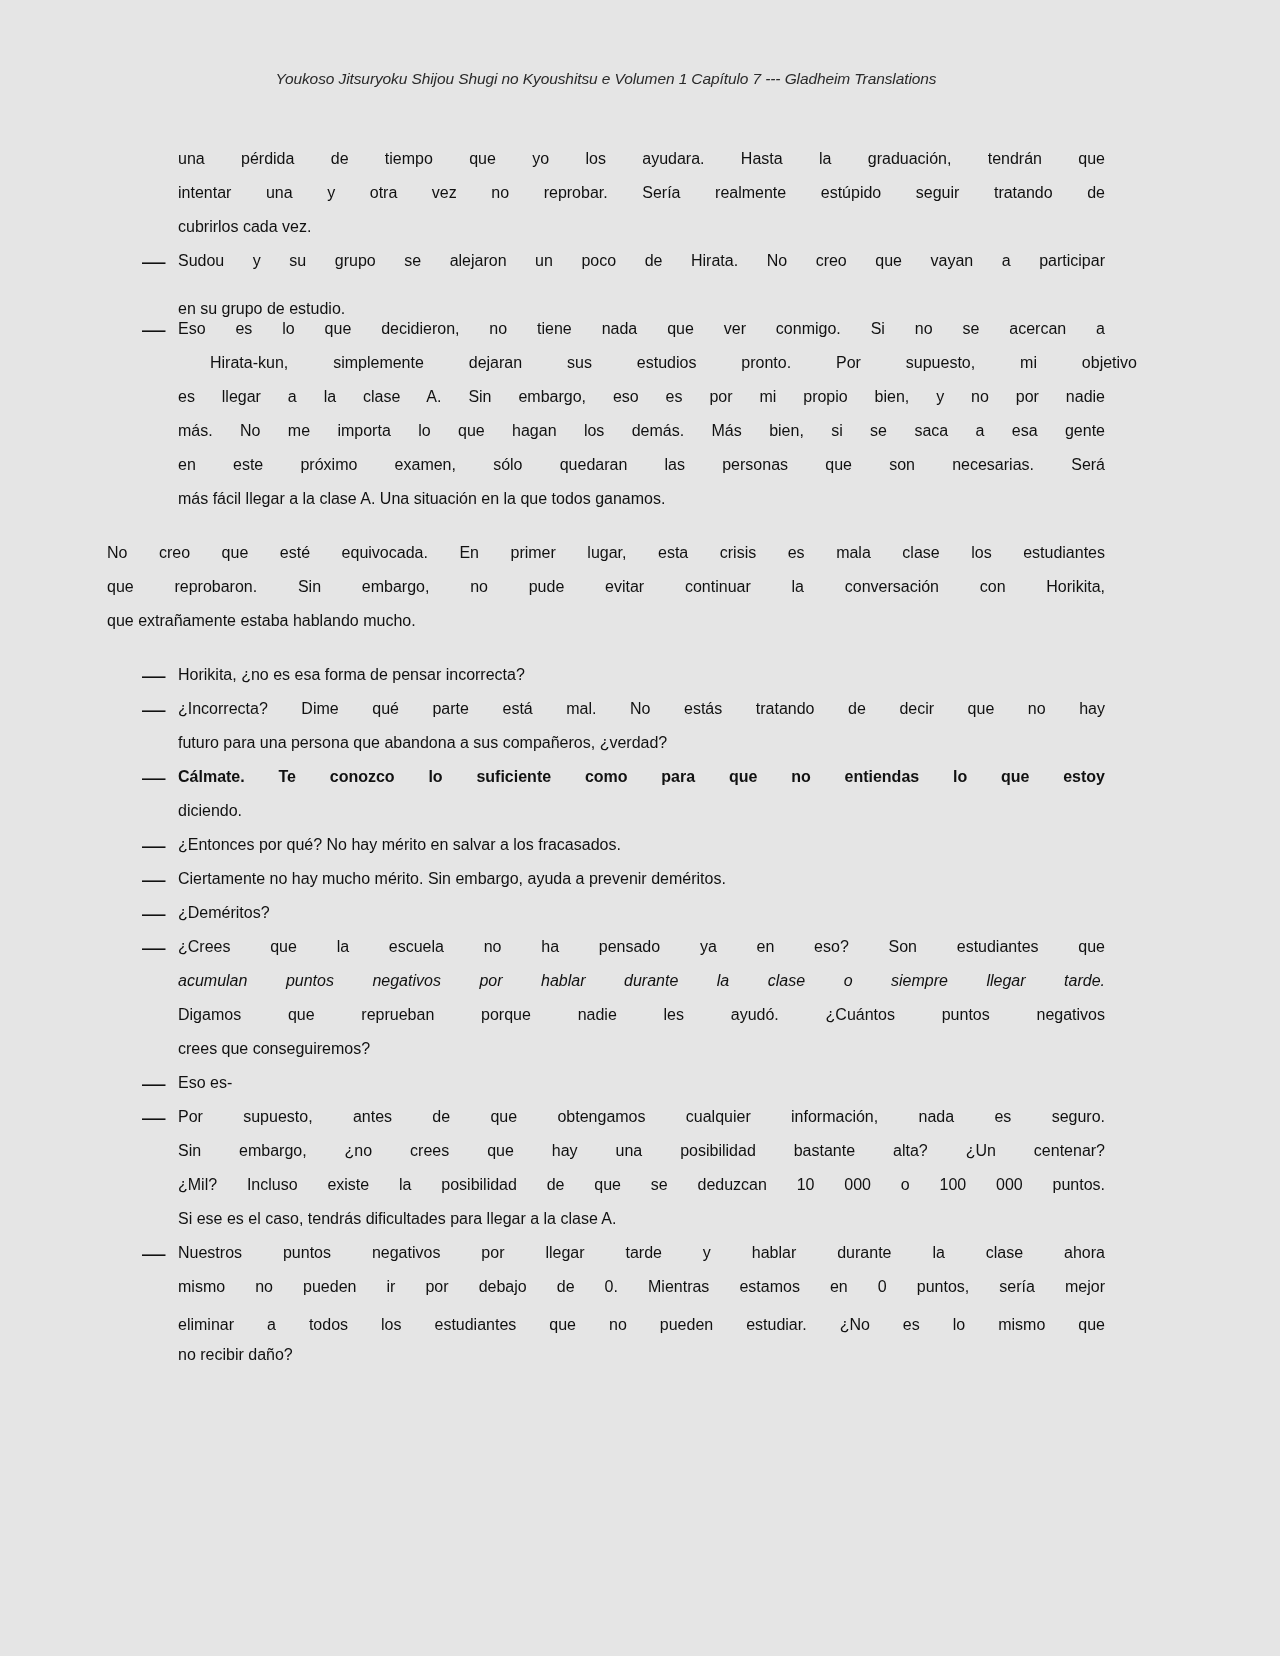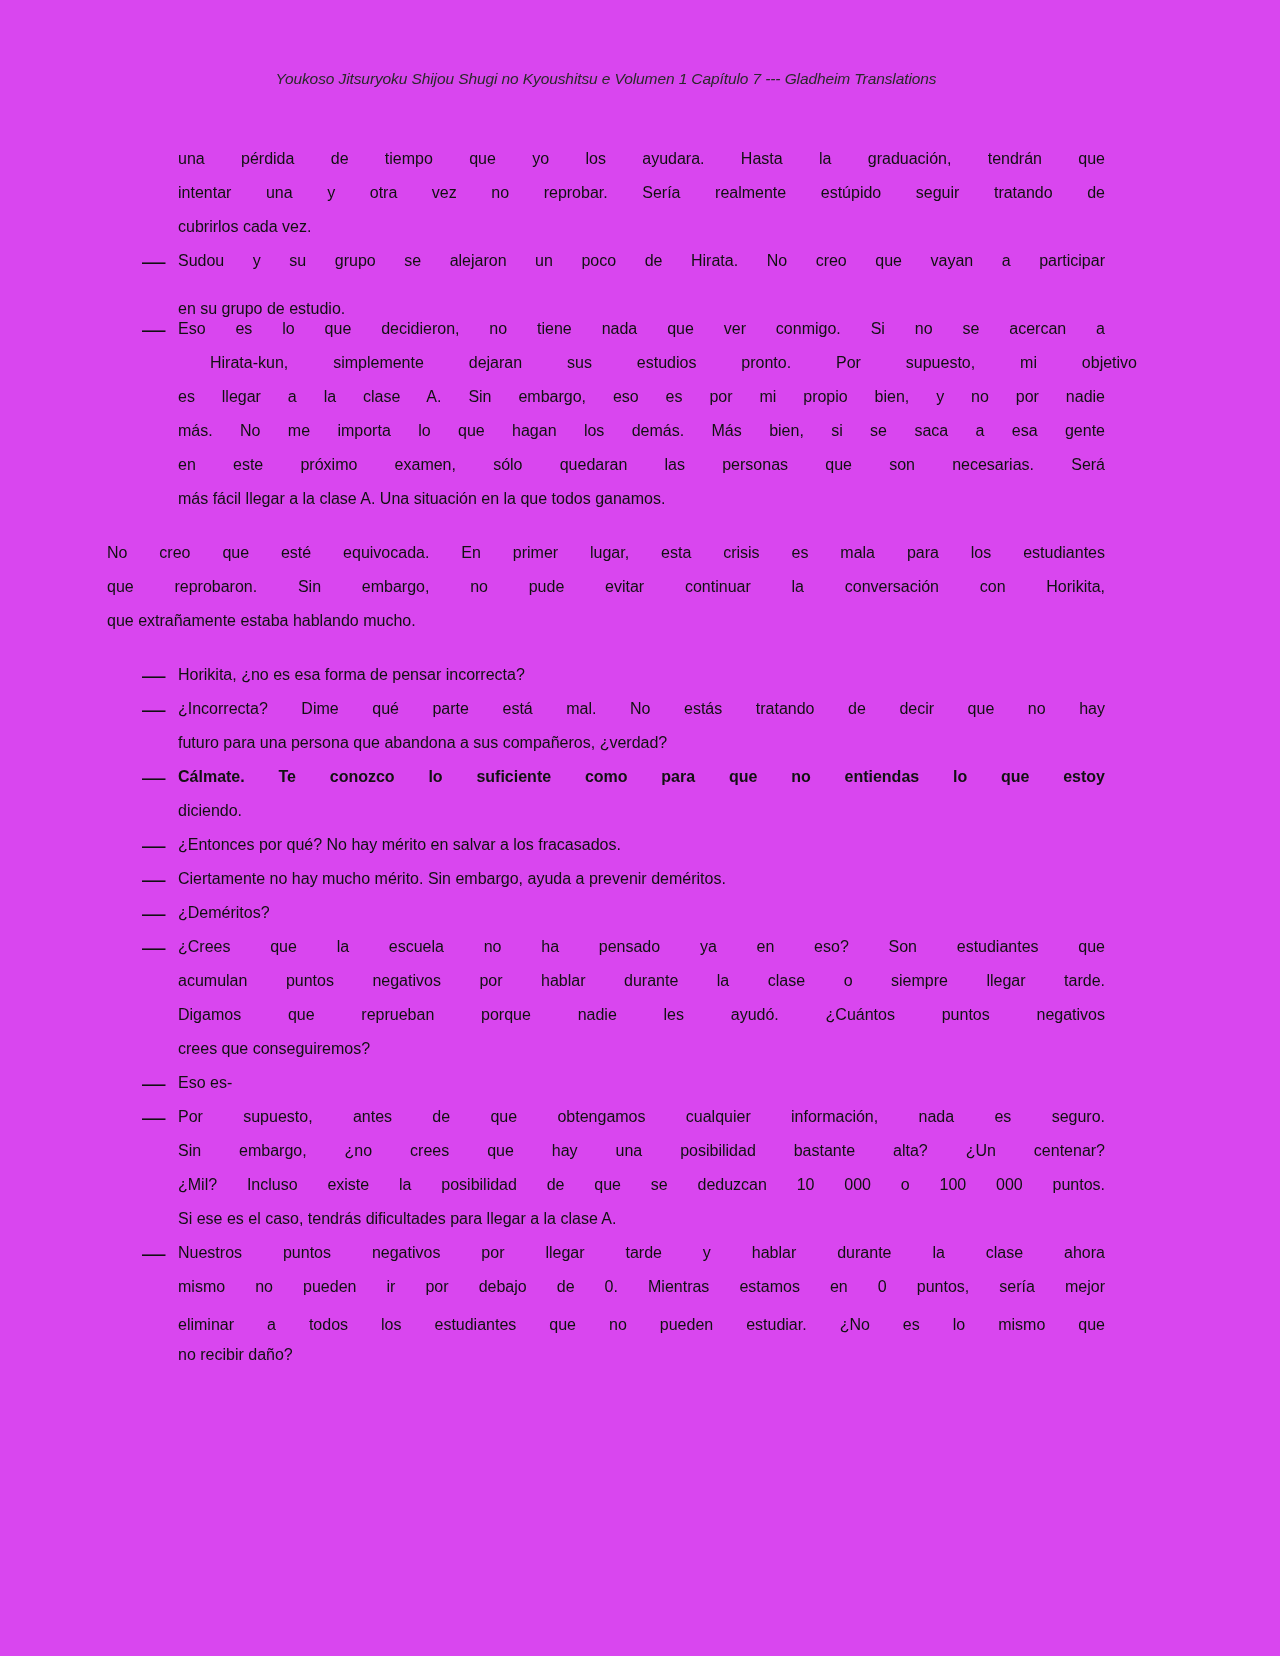--- a/index.html
+++ b/index.html
@@ -12,21 +12,21 @@
       height: 1656px;
       position: relative;
       overflow: hidden;
       color: #111111;
       font-family: "Liberation Sans", "DejaVu Sans", sans-serif;
     }
     .page {
       position: absolute;
       left: 0; top: 0;
       width: 1280px; height: 1656px;
-      background: #d946ef;
+      background: #e5e5e5;
     }
     .header {
       position: absolute;
       top: 70px;
       left: 0;
       width: 1212px;
       text-align: center;
       font-style: italic;
       font-size: 15.5px;
       color: #2a2a2a;
@@ -78,21 +78,21 @@
       <div class="block">
         <span class="dash" style="top: 312px;">—</span>
         <div class="line justify" style="top: 312px; left: 178px; width: 927px;">Eso es lo que decidieron, no tiene nada que ver conmigo. Si no se acercan a</div>
         <div class="line justify" style="top: 346px; left: 178px; width: 927px; margin-left: 32px;">Hirata-kun, simplemente dejaran sus estudios pronto. Por supuesto, mi objetivo</div>
         <div class="line justify" style="top: 380px; left: 178px; width: 927px;">es llegar a la clase A. Sin embargo, eso es por mi propio bien, y no por nadie</div>
         <div class="line justify" style="top: 414px; left: 178px; width: 927px;">más. No me importa lo que hagan los demás. Más bien, si se saca a esa  gente</div>
         <div class="line justify" style="top: 448px; left: 178px; width: 927px;">en este próximo examen, sólo quedaran las personas que son necesarias. Será</div>
         <div class="line" style="top: 482px; left: 178px;">más fácil llegar a la clase A. Una situación en la que todos ganamos.</div>
       </div>
       <div class="block">
-        <div class="line justify" style="top: 536px; left: 107px; width: 998px;">No creo que esté equivocada. En primer lugar, esta crisis es mala para los estudiantes</div>
+        <div class="line justify" style="top: 536px; left: 107px; width: 998px;">No creo que esté equivocada. En primer lugar, esta crisis es mala clase los estudiantes</div>
         <div class="line justify" style="top: 570px; left: 107px; width: 998px;">que reprobaron. Sin embargo, no pude evitar continuar la conversación con Horikita,</div>
         <div class="line" style="top: 604px; left: 107px;">que extrañamente estaba hablando mucho.</div>
       </div>
       <div class="block">
         <span class="dash" style="top: 658px;">—</span>
         <div class="line" style="top: 658px; left: 178px;">Horikita, ¿no es esa forma de pensar incorrecta?</div>
       </div>
       <div class="block">
         <span class="dash" style="top: 692px;">—</span>
         <div class="line justify" style="top: 692px; left: 178px; width: 927px;">¿Incorrecta? Dime qué parte está mal. No estás tratando de decir que no hay</div>
@@ -111,21 +111,21 @@
         <span class="dash" style="top: 862px;">—</span>
         <div class="line" style="top: 862px; left: 178px;">Ciertamente no hay mucho mérito. Sin embargo, ayuda a prevenir deméritos.</div>
       </div>
       <div class="block">
         <span class="dash" style="top: 896px;">—</span>
         <div class="line" style="top: 896px; left: 178px;">¿Deméritos?</div>
       </div>
       <div class="block">
         <span class="dash" style="top: 930px;">—</span>
         <div class="line justify" style="top: 930px; left: 178px; width: 927px;">¿Crees que la escuela no ha pensado ya en eso? Son estudiantes que</div>
-        <div class="line justify" style="top: 964px; left: 178px; width: 927px;">acumulan puntos negativos por hablar durante la clase o siempre llegar tarde.</div>
+        <div class="line justify" style="top: 964px; left: 178px; width: 927px; font-style: italic;">acumulan puntos negativos por hablar durante la clase o siempre llegar tarde.</div>
         <div class="line justify" style="top: 998px; left: 178px; width: 927px;">Digamos que reprueban porque nadie les ayudó. ¿Cuántos puntos negativos</div>
         <div class="line" style="top: 1032px; left: 178px;">crees que conseguiremos?</div>
       </div>
       <div class="block">
         <span class="dash" style="top: 1066px;">—</span>
         <div class="line" style="top: 1066px; left: 178px;">Eso es-</div>
       </div>
       <div class="block">
         <span class="dash" style="top: 1100px;">—</span>
         <div class="line justify" style="top: 1100px; left: 178px; width: 927px;">Por supuesto, antes de que obtengamos cualquier información, nada es seguro.</div>

